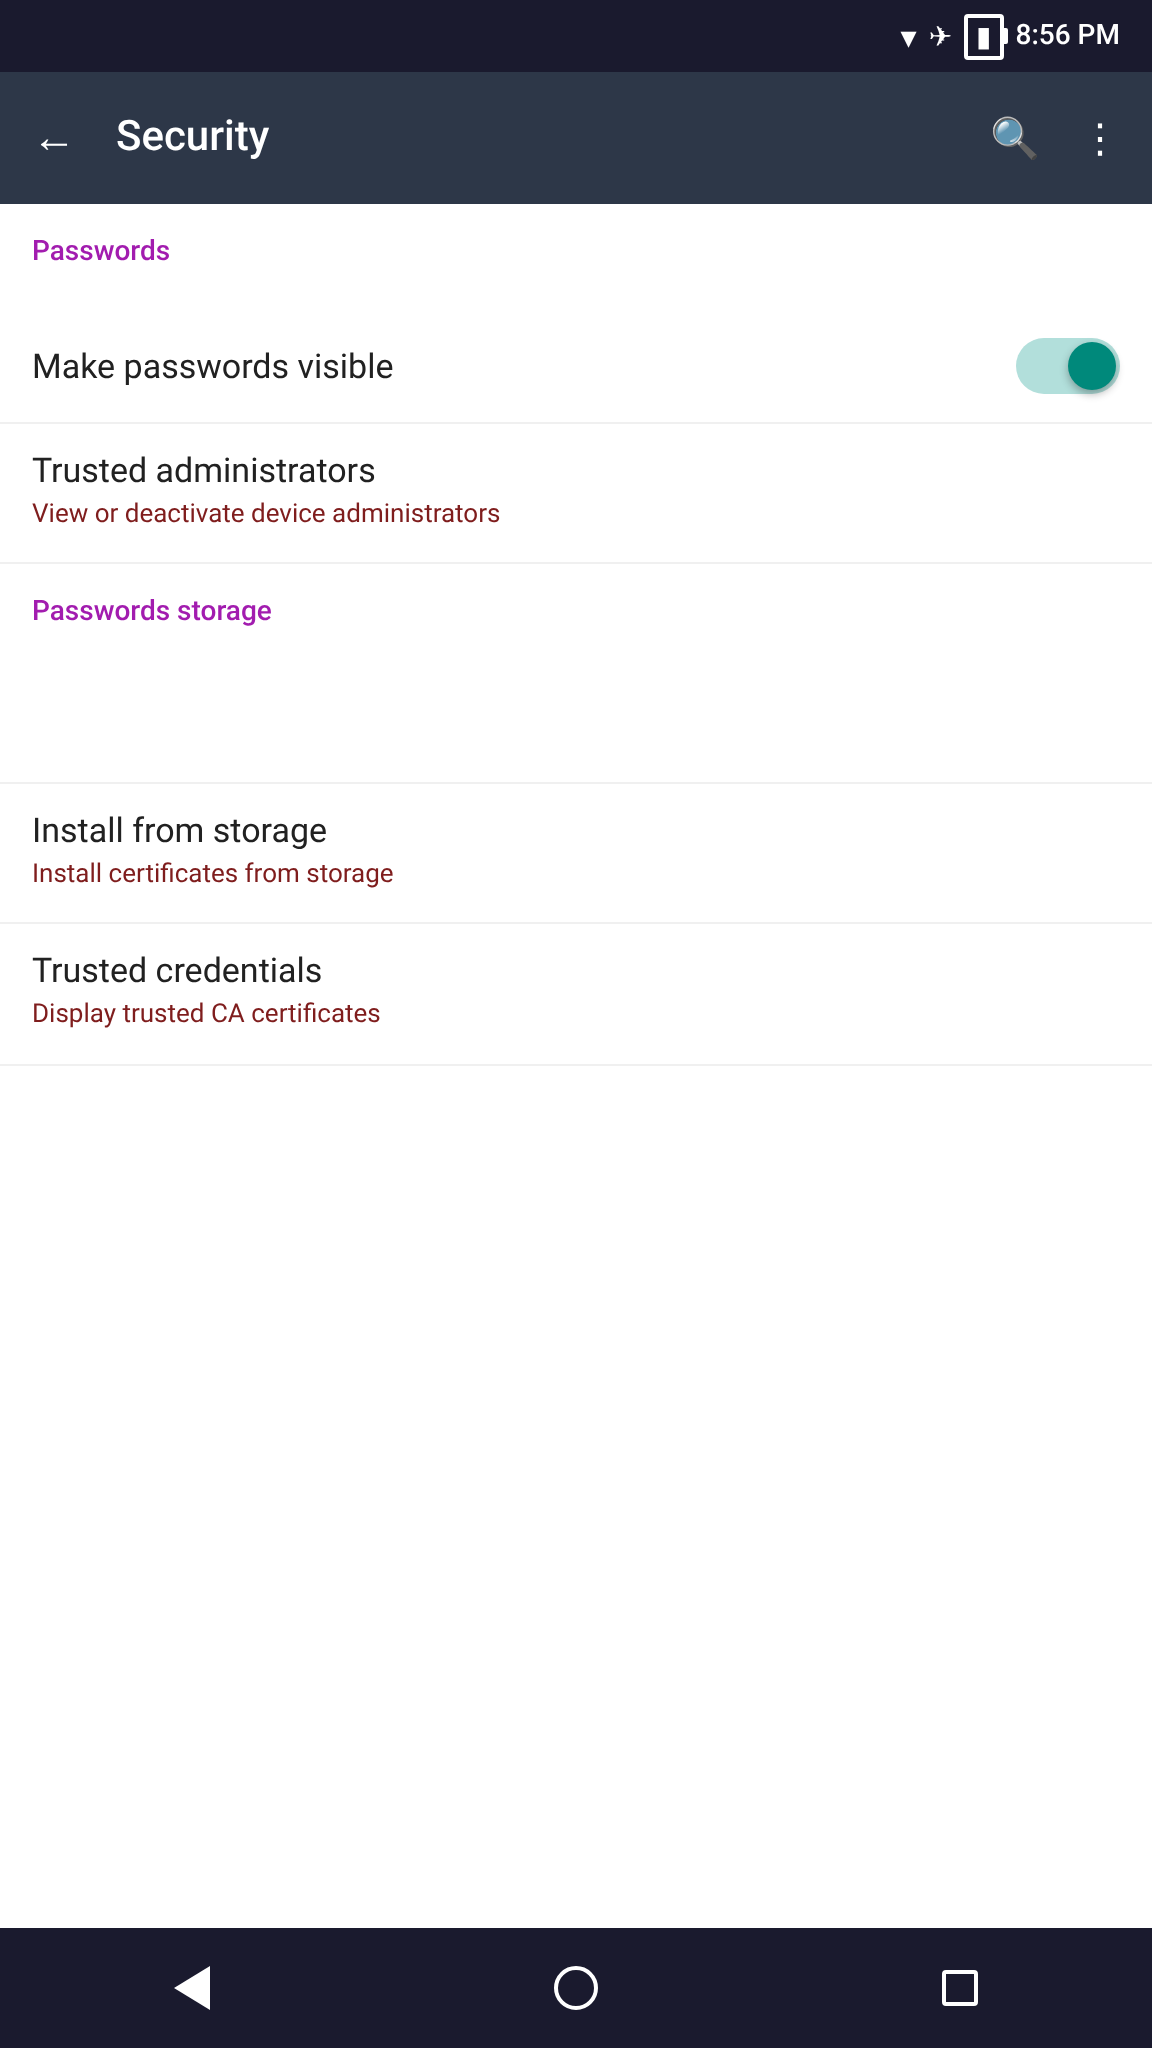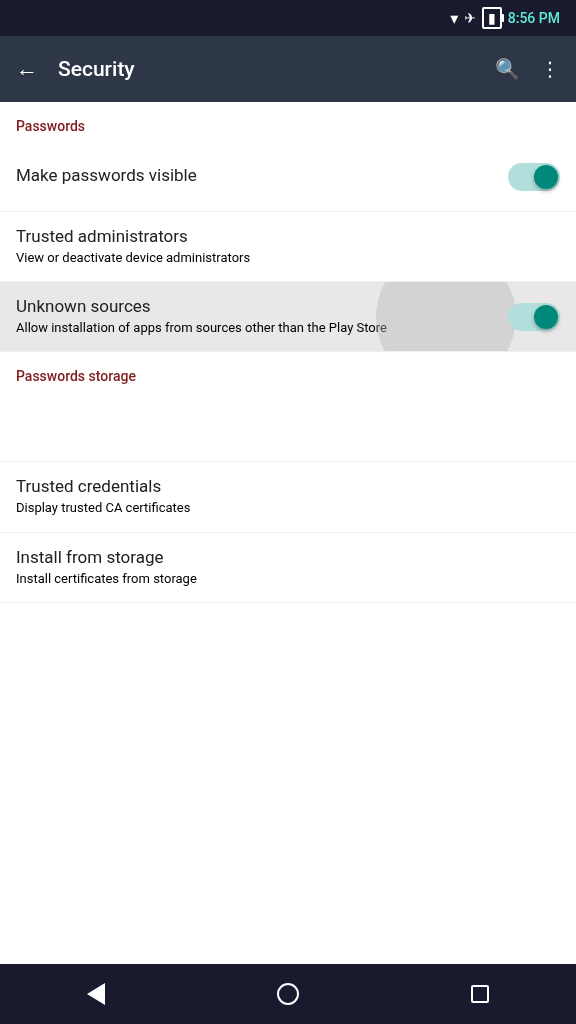--- a/index.html
+++ b/index.html
@@ -30,21 +30,21 @@
       flex-shrink: 0;
     }
 
     .status-icons {
       display: flex;
       align-items: center;
       gap: 6px;
     }
 
     .status-time {
-      color: #5eead4;
+      color: #ffffff;
       font-size: 14px;
       font-weight: 500;
     }
 
     
     .toolbar {
       background: #2d3748;
       height: 66px;
       display: flex;
       align-items: center;
@@ -80,30 +80,30 @@
 
     
     .content {
       flex: 1;
       overflow-y: auto;
       background: #fff;
     }
 
     
     .section-header {
-      color: #7f1d1d;
+      color: #a21caf;
       font-size: 14px;
       font-weight: 500;
       padding: 16px 27px 8px 16px;
     }
 
     
     .setting-row {
       display: flex;
-      align-items: center;
+      align-items: flex-end;
       padding: 14px 16px;
       border-bottom: 1px solid #f0f0f0;
       min-height: 70px;
       cursor: pointer;
     }
 
     .setting-row.highlighted {
       background: #e8e8e8;
     }
 
@@ -113,21 +113,21 @@
 
     .setting-row-title {
       font-size: 17px;
       color: #212121;
       font-weight: 400;
       margin-bottom: 3px;
     }
 
     .setting-row-subtitle {
       font-size: 13px;
-      color: #000000;
+      color: #7f1d1d;
       line-height: 1.4;
     }
 
     .toggle {
       width: 52px;
       height: 28px;
       border-radius: 14px;
       position: relative;
       cursor: pointer;
       flex-shrink: 0;
@@ -264,52 +264,41 @@
 
   <div>
 
     <div class="setting-row">
       <div class="setting-row-content">
         <div class="setting-row-title">Trusted administrators</div>
         <div class="setting-row-subtitle">View or deactivate device administrators</div>
       </div>
     </div>
 
-    <div class="setting-row highlighted" style="position:relative; overflow:hidden;">
-
-      <div class="ripple-overlay"></div>
-      <div class="setting-row-content">
-        <div class="setting-row-title">Unknown sources</div>
-        <div class="setting-row-subtitle">Allow installation of apps from sources other than the Play Store</div>
-      </div>
-      <div class="toggle on" style="position:relative; z-index:2;">
-        <div class="toggle-thumb"></div>
-      </div>
-    </div>
   </div>
 
   <div>
     <div class="section-header">Passwords storage</div>
 
     <div class="setting-row">
       <div class="setting-row-content">
       </div>
     </div>
 
     <div class="setting-row">
       <div class="setting-row-content">
+        <div class="setting-row-title">Install from storage</div>
+        <div class="setting-row-subtitle">Install certificates from storage</div>
+      </div>
+    </div>
+
+    <div class="setting-row">
+      <div class="setting-row-content">
         <div class="setting-row-title">Trusted credentials</div>
         <div class="setting-row-subtitle">Display trusted CA certificates</div>
-      </div>
-    </div>
-
-    <div class="setting-row">
-      <div class="setting-row-content">
-        <div class="setting-row-title">Install from storage</div>
-        <div class="setting-row-subtitle">Install certificates from storage</div>
       </div>
     </div>
   </div>
 
 </div>
 
 <div class="nav-bar">
   <div class="nav-icon">
     <div class="nav-back"></div>
   </div>

